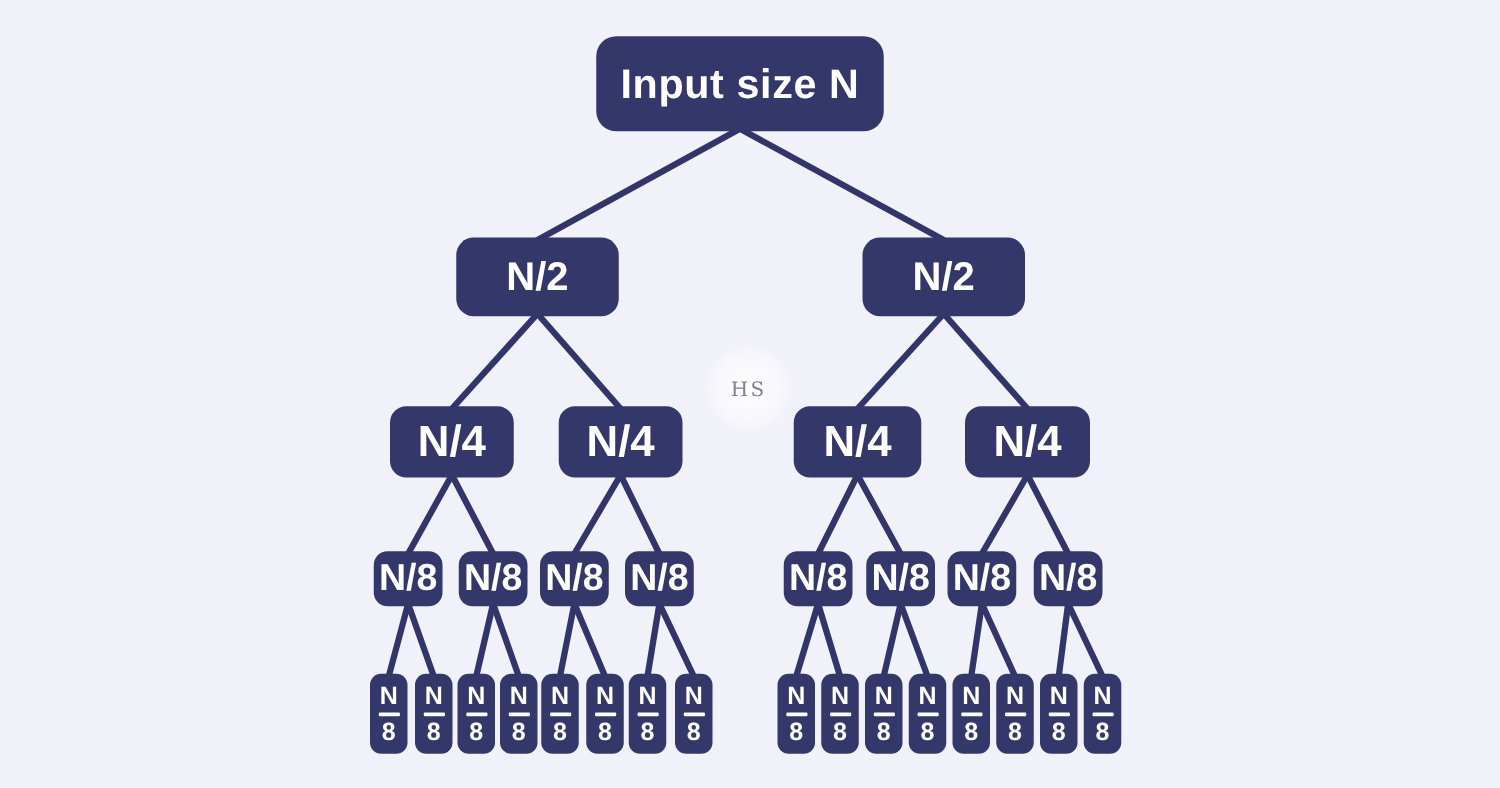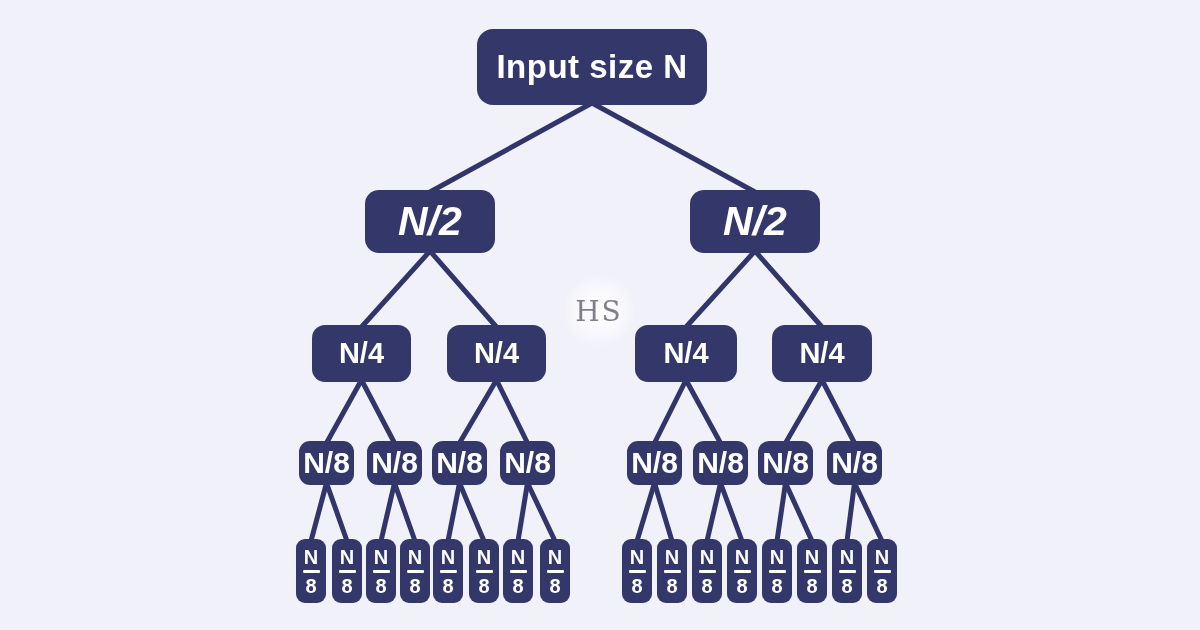--- a/index.html
+++ b/index.html
@@ -17,22 +17,22 @@
     color:#FFFFFF;
     display:flex;
     align-items:center;
     justify-content:center;
     font-weight:bold;
     font-family:"Liberation Sans",sans-serif;
     box-sizing:border-box;
     z-index:2;
   }
   .lv0{font-size:33px;border-radius:16px;letter-spacing:.5px;}
-  .lv1{font-size:41px;border-radius:14px;font-style:italic;}
-  .lv2{font-size:29px;border-radius:13px;}
+  .lv1{font-size:32px;border-radius:14px;}
+  .lv2{font-size:35px;border-radius:13px;}
   .lv3{font-size:30px;border-radius:11px;}
   .leaf{
     border-radius:9px;
     flex-direction:column;
     font-size:20px;
     line-height:1;
   }
   .leaf .fbar{
     width:17px;height:3px;
     background:#FFFFFF;
@@ -43,21 +43,21 @@
     position:absolute;
     left:563px;top:275px;
     width:72px;height:72px;
     border-radius:50%;
     background:radial-gradient(circle, rgba(255,255,255,0.95) 0%, rgba(255,255,255,0.55) 45%, rgba(255,255,255,0) 72%);
     display:flex;align-items:center;justify-content:center;
     z-index:3;
   }
   #watermark span{
     font-family:"DejaVu Serif",serif;
-    font-size:28px;
+    font-size:16px;
     color:#62626E;
     opacity:.8;
     letter-spacing:2px;
   }
 </style>
 </head>
 <body>
 
 <div id="stage" style="width: 1200px; height: 630px; background: rgb(241, 241, 249);">
   <svg id="edges" xmlns="http://www.w3.org/2000/svg" viewBox="0 0 1200 630">

